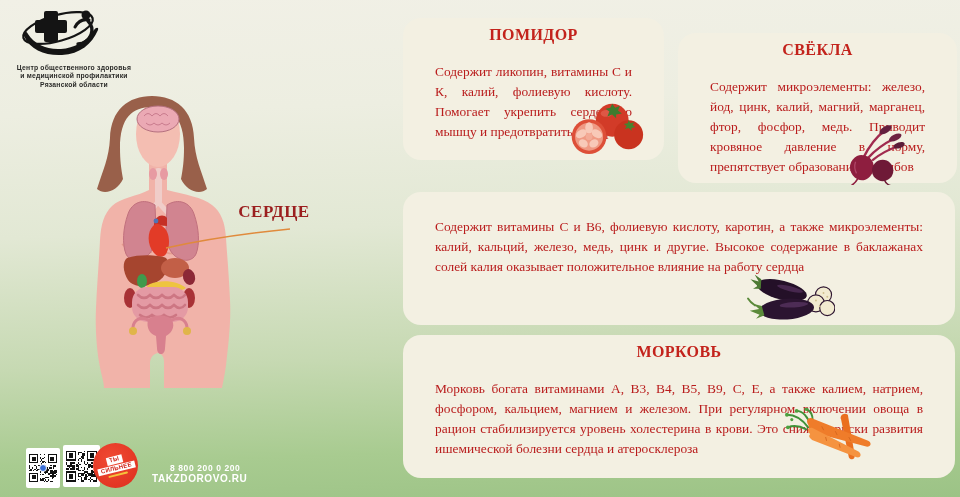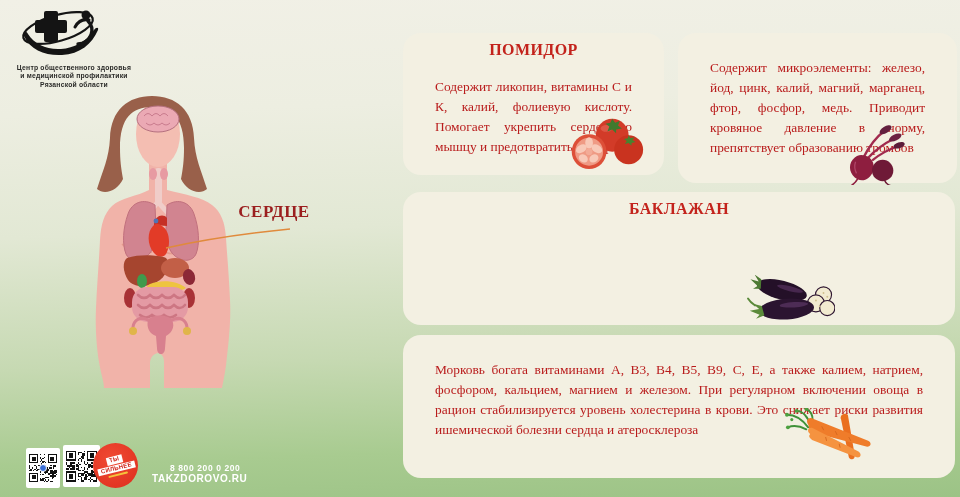--- a/index.html
+++ b/index.html
@@ -16,21 +16,21 @@
   .body-svg{position:absolute;left:88px;top:96px;}
   .heart-label{position:absolute;left:232px;top:202px;width:84px;text-align:center;
     color:#9b1f1f;font:bold 17px "Liberation Serif",serif;letter-spacing:.5px;}
   .pointer-svg{position:absolute;left:158px;top:220px;}
   
   .card{position:absolute;background:#f3f0e2;border-radius:18px;
     padding:7px 14px;box-sizing:border-box;}
   .card-title{margin:1px 0 3px;text-align:center;color:#c3231c;
     font:bold 16px "Liberation Serif",serif;letter-spacing:.4px;}
   .card-text{margin:18px;color:#b91c1c;font:13.4px/1.5 "Liberation Serif",serif;text-align:justify;}
-  .card-tomato  {left:403px;top:33px; width:261px;height:142px;}
+  .card-tomato  {left:403px;top:18px; width:261px;height:142px;}
   .card-beet    {left:678px;top:33px; width:279px;height:150px;}
   .card-eggplant{left:403px;top:192px;width:552px;height:133px;}
   .card-carrot  {left:403px;top:335px;width:552px;height:143px;}
   .veg{position:absolute;}
   .veg-tomato  {right:18px;bottom:0px;}
   .veg-beet    {right:48px;bottom:-6px;}
   .veg-eggplant{right:120px;bottom:-6px;}
   .veg-carrot  {right:80px;bottom:8px;}
   
   .qr{position:absolute;background:#fff;border-radius:2px;padding:3px;box-sizing:border-box;}
@@ -148,20 +148,21 @@
           <ellipse cx="31" cy="47" rx="5" ry="4" transform="rotate(-35 31 47)"></ellipse>
           <ellipse cx="20" cy="47" rx="5" ry="4" transform="rotate(35 20 47)"></ellipse>
           <ellipse cx="18" cy="37" rx="6" ry="4" transform="rotate(-30 18 37)"></ellipse>
         </g>
         <circle cx="26" cy="40" r="3.5" fill="#f3ab97"></circle>
       </svg>
     </div>
   </div>
 
   <div class="card card-beet">
+    <h2 class="card-title">СВЁКЛА</h2>
     <p class="card-text">Содержит микроэлементы: железо, йод, цинк, калий, магний, марганец, фтор, фосфор, медь. Приводит кровяное давление в норму, препятствует образованию тромбов</p>
     <div class="veg veg-beet">
       <svg width="74" height="62" viewBox="0 0 74 64">
         <g stroke="#a12a4e" stroke-width="2.4" fill="none" stroke-linecap="round">
           <path d="M28,36 C34,24 42,14 50,8"></path>
           <path d="M33,36 C42,26 52,20 60,16"></path>
           <path d="M38,38 C48,30 58,26 64,24"></path>
         </g>
         <ellipse cx="51" cy="7" rx="7" ry="3.4" fill="#63203f" transform="rotate(-32 51 7)"></ellipse>
         <ellipse cx="61" cy="15" rx="7" ry="3.2" fill="#6d2242" transform="rotate(-26 61 15)"></ellipse>
@@ -169,21 +170,21 @@
         <path d="M26,33 C36,33 41,42 38,50 C35,58 28,61 22,58 C14,54 12,44 17,38 C20,34 23,33 26,33 Z" fill="#8e1e3f"></path>
         <path d="M22,58 C20,62 18,63 15,65" stroke="#8e1e3f" stroke-width="1.6" fill="none" stroke-linecap="round"></path>
         <path d="M20,40 Q18,46 21,52" stroke="#b04668" stroke-width="1.3" fill="none"></path>
         <circle cx="48" cy="49" r="11" fill="#6f1a37"></circle>
         <path d="M50,59 C51,62 54,64 57,65" stroke="#6f1a37" stroke-width="1.6" fill="none" stroke-linecap="round"></path>
       </svg>
     </div>
   </div>
 
   <div class="card card-eggplant">
-    <h2 class="card-title">БАКЛАЖАН</h2>
+    <p class="card-text">Содержит витамины С и В6, фолиевую кислоту, каротин, а также микроэлементы: калий, кальций, железо, медь, цинк и другие. Высокое содержание в баклажанах солей калия оказывает положительное влияние на работу сердца</p>
     <div class="veg veg-eggplant">
       <svg width="92" height="52" viewBox="0 0 95 55">
         <g>
           <circle cx="84" cy="21" r="8.5" fill="#f2ebd0" stroke="#2e1631" stroke-width="1.2"></circle>
           <circle cx="76" cy="30" r="9" fill="#f2ebd0" stroke="#2e1631" stroke-width="1.2"></circle>
           <circle cx="88" cy="35" r="8" fill="#f2ebd0" stroke="#2e1631" stroke-width="1.2"></circle>
           <g fill="#cfc08e">
               <circle cx="76" cy="27" r="1"></circle>
               <circle cx="72" cy="32" r="1"></circle>
               <circle cx="80" cy="33" r="1"></circle>
@@ -200,20 +201,21 @@
           <ellipse cx="45" cy="36" rx="29" ry="11" fill="#2b1430"></ellipse>
           <ellipse cx="53" cy="32" rx="15" ry="2.8" fill="#53305c" opacity=".85"></ellipse>
           <path d="M19,31 l-9,-3 6,6 -10,1 10,5 -4,4 9,-3 Z" fill="#5b8a3a"></path>
           <path d="M12,30 q-5,-4 -7,-8" stroke="#5b8a3a" stroke-width="2" fill="none" stroke-linecap="round"></path>
         </g>
       </svg>
     </div>
   </div>
 
   <div class="card card-carrot">
+    <h2 class="card-title">МОРКОВЬ</h2>
     <p class="card-text">Морковь богата витаминами А, В3, В4, В5, В9, С, Е, а также калием, натрием, фосфором, кальцием, магнием и железом. При регулярном включении овоща в рацион стабилизируется уровень холестерина в крови. Это снижает риски развития ишемической болезни сердца и атеросклероза</p>
     <div class="veg veg-carrot">
       <svg width="92" height="58" viewBox="0 0 95 60">
         <g stroke="#3f9138" stroke-width="2" fill="none" stroke-linecap="round">
           <path d="M26,20 C20,12 12,7 4,7"></path>
           <path d="M28,18 C26,9 20,3 14,3"></path>
           <path d="M30,18 C32,8 28,3 24,1"></path>
           <path d="M24,22 C16,18 10,18 5,20"></path>
         </g>
         <g fill="#4da03f">

